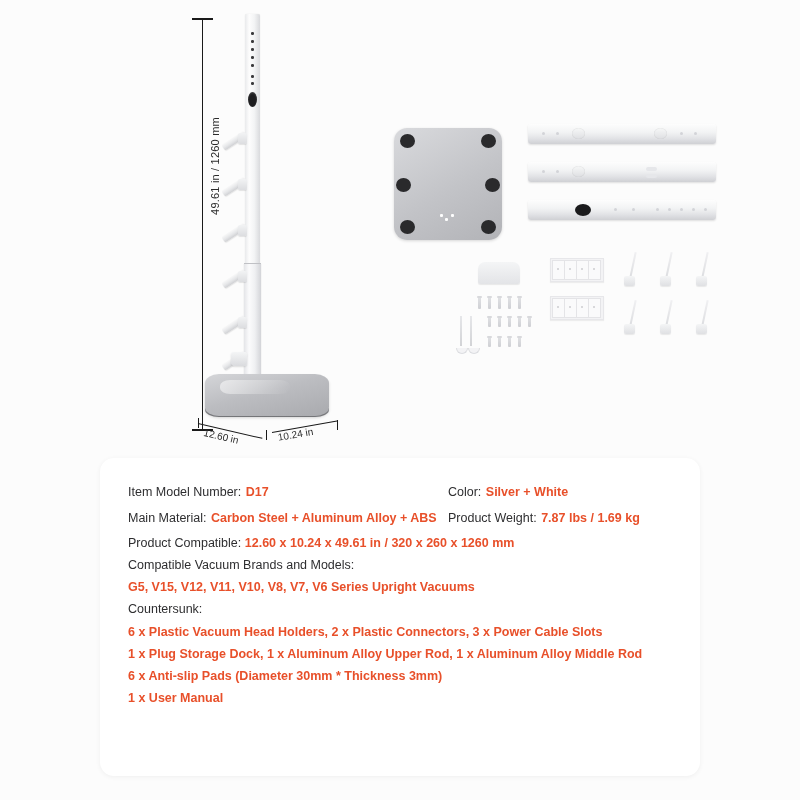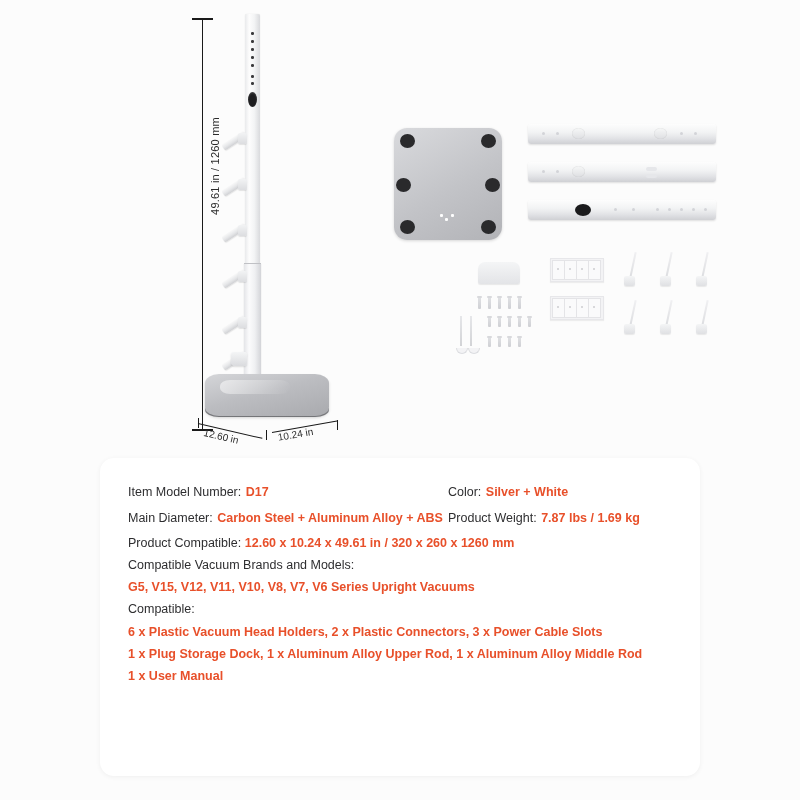--- a/index.html
+++ b/index.html
@@ -674,37 +674,38 @@
       <span class="val">D17</span>
     </div>
     <div class="spec-col-r">
       <span class="lbl">Color:</span>
       <span class="val">Silver + White</span>
     </div>
   </div>
 
   <div class="spec-row">
     <div class="spec-col-l">
-      <span class="lbl">Main Diameter:</span>
+      <span class="lbl">Main Material:</span>
       <span class="val">Carbon Steel + Aluminum Alloy + ABS</span>
     </div>
     <div class="spec-col-r">
       <span class="lbl">Product Weight:</span>
       <span class="val">7.87 lbs / 1.69 kg</span>
     </div>
   </div>
 
   <div class="spec-line">
     <span class="lbl">Product Compatible:</span>
     <span class="val">12.60 x 10.24 x 49.61 in / 320 x 260 x 1260 mm</span>
   </div>
 
   <div class="spec-line">Compatible Vacuum Brands and Models:</div>
   <div class="spec-line accent">G5, V15, V12, V11, V10, V8, V7, V6 Series Upright Vacuums</div>
 
-  <div class="spec-line">Compatible:</div>
+  <div class="spec-line">Countersunk:</div>
 
   <div class="spec-block" id="accessories-list">
       <div class="spec-line accent">6 x Plastic Vacuum Head Holders, 2 x Plastic Connectors, 3 x Power Cable Slots</div>
       <div class="spec-line accent">1 x Plug Storage Dock, 1 x Aluminum Alloy Upper Rod, 1 x Aluminum Alloy Middle Rod</div>
+      <div class="spec-line accent">6 x Anti-slip Pads (Diameter 30mm * Thickness 3mm)</div>
       <div class="spec-line accent">1 x User Manual</div>
     </div>
 </div>
 
 </body></html>

